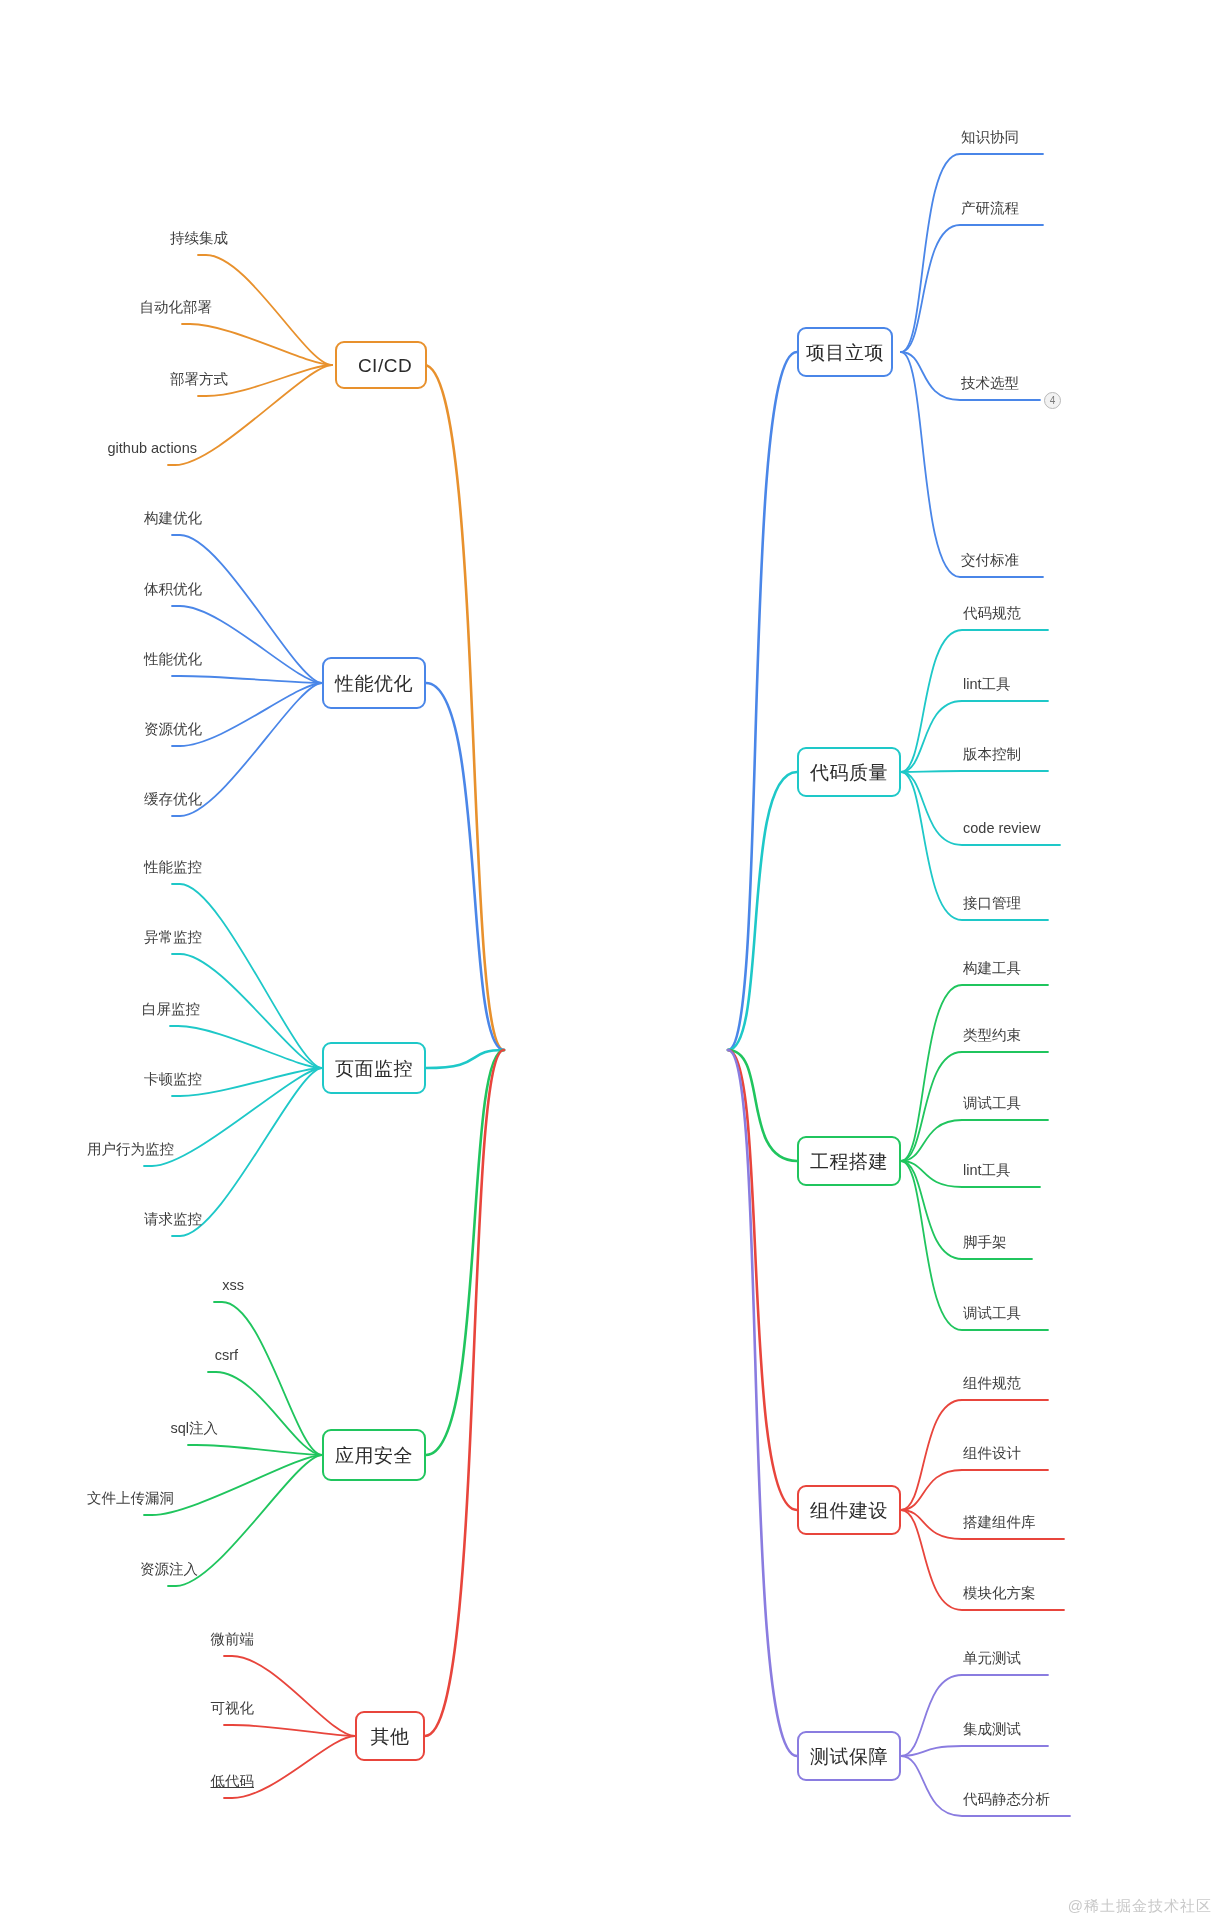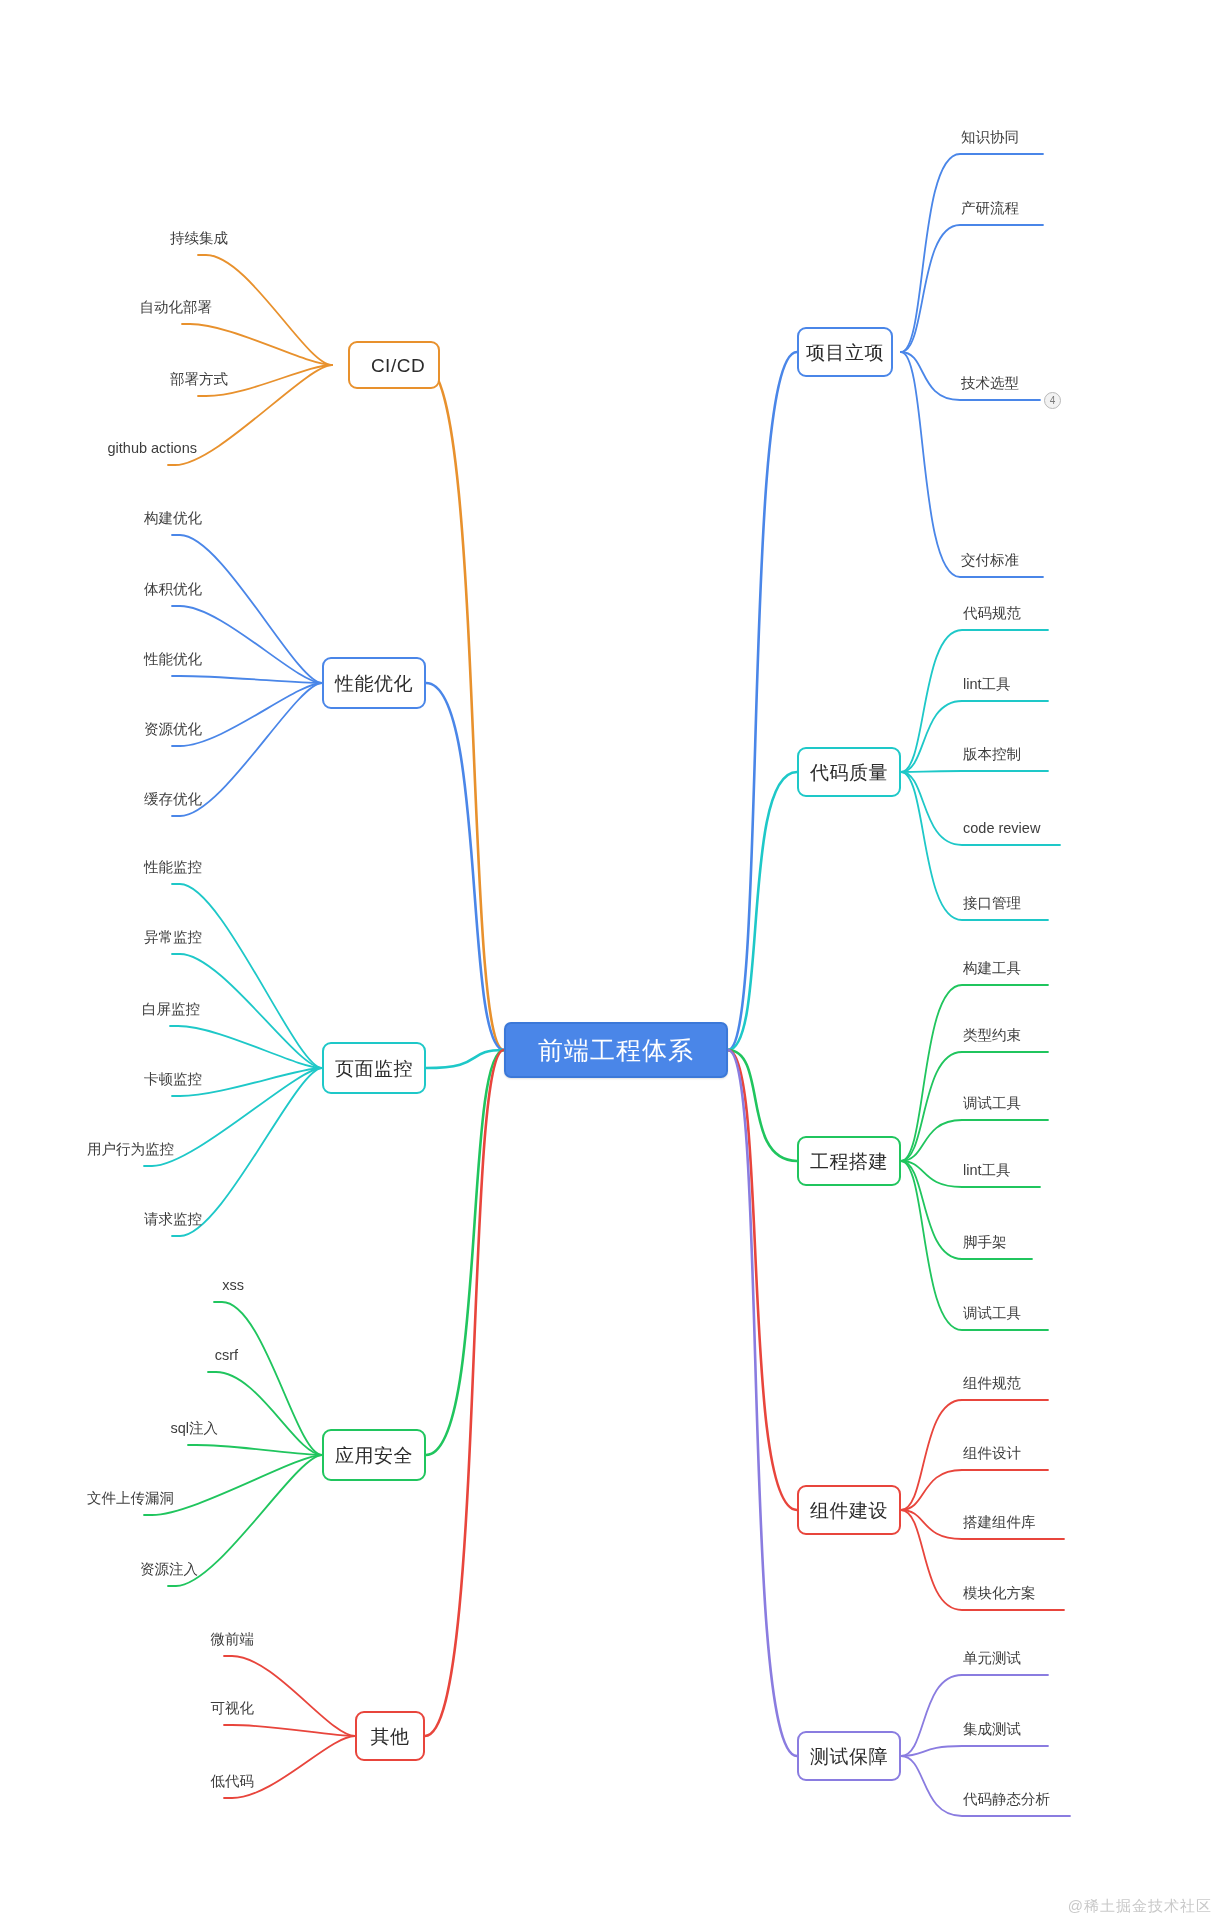--- a/index.html
+++ b/index.html
@@ -140,23 +140,20 @@
       <path d="M 322 1455 C 296 1455 258 1372 216 1372 L 208 1372" fill="none" stroke="#20c55e" stroke-width="1.8" stroke-linecap="round"></path>
       <path d="M 322 1455 C 296 1455 238 1445 196 1445 L 188 1445" fill="none" stroke="#20c55e" stroke-width="1.8" stroke-linecap="round"></path>
       <path d="M 322 1455 C 296 1455 194 1515 152 1515 L 144 1515" fill="none" stroke="#20c55e" stroke-width="1.8" stroke-linecap="round"></path>
       <path d="M 322 1455 C 296 1455 218 1586 176 1586 L 168 1586" fill="none" stroke="#20c55e" stroke-width="1.8" stroke-linecap="round"></path>
       <path d="M 504 1050 C 464 1050 485.55 1736 425 1736" fill="none" stroke="#e8453c" stroke-width="2.6" stroke-linecap="round"></path>
       <path d="M 355 1736 C 329 1736 274 1656 232 1656 L 224 1656" fill="none" stroke="#e8453c" stroke-width="1.8" stroke-linecap="round"></path>
       <path d="M 355 1736 C 329 1736 274 1725 232 1725 L 224 1725" fill="none" stroke="#e8453c" stroke-width="1.8" stroke-linecap="round"></path>
       <path d="M 355 1736 C 329 1736 274 1798 232 1798 L 224 1798" fill="none" stroke="#e8453c" stroke-width="1.8" stroke-linecap="round"></path>
     </svg>
 
-  <div class="node root" id="root-node" style="left: 504px; top: 1022px; width: 224px; height: 56px; background: rgb(74, 134, 232); border-color: rgb(59, 120, 216); color: rgb(255, 255, 255);">
-    <span>前端工程体系</span>
-  </div>
 
   <div id="nodes-layer">
       <div class="node branch" style="left: 797px; top: 327px; width: 96px; height: 50px; border-color: rgb(74, 134, 232);">
         <span>项目立项</span>
       </div>
       <div class="leaf right" style="top: 130px; left: 961px;">知识协同</div>
       <div class="leaf right" style="top: 201px; left: 961px;">产研流程</div>
       <div class="leaf right" style="top: 376px; left: 961px;">技术选型</div>
       <div class="badge" style="left: 1044px; top: 392px;">4</div>
       <div class="leaf right" style="top: 553px; left: 961px;">交付标准</div>
@@ -183,21 +180,21 @@
       <div class="leaf right" style="top: 1376px; left: 963px;">组件规范</div>
       <div class="leaf right" style="top: 1446px; left: 963px;">组件设计</div>
       <div class="leaf right" style="top: 1515px; left: 963px;">搭建组件库</div>
       <div class="leaf right" style="top: 1586px; left: 963px;">模块化方案</div>
       <div class="node branch" style="left: 797px; top: 1731px; width: 104px; height: 50px; border-color: rgb(138, 124, 224);">
         <span>测试保障</span>
       </div>
       <div class="leaf right" style="top: 1651px; left: 963px;">单元测试</div>
       <div class="leaf right" style="top: 1722px; left: 963px;">集成测试</div>
       <div class="leaf right" style="top: 1792px; left: 963px;">代码静态分析</div>
-      <div class="node branch" style="left: 348px; top: 341px; width: 92px; height: 48px; border-color: rgb(232, 145, 45); padding-left: 8px;">
+      <div class="node branch" style="left: 335px; top: 341px; width: 92px; height: 48px; border-color: rgb(232, 145, 45); padding-left: 8px;">
         <span>CI/CD</span>
       </div>
       <div class="leaf left" style="top: 231px; right: 1002px; text-align: right;">持续集成</div>
       <div class="leaf left" style="top: 300px; right: 1018px; text-align: right;">自动化部署</div>
       <div class="leaf left" style="top: 372px; right: 1002px; text-align: right;">部署方式</div>
       <div class="leaf left" style="top: 441px; right: 1033px; text-align: right;">github actions</div>
       <div class="node branch" style="left: 322px; top: 657px; width: 104px; height: 52px; border-color: rgb(74, 134, 232);">
         <span>性能优化</span>
       </div>
       <div class="leaf left" style="top: 511px; right: 1028px; text-align: right;">构建优化</div>
@@ -220,17 +217,17 @@
       <div class="leaf left" style="top: 1278px; right: 986px; text-align: right;">xss</div>
       <div class="leaf left" style="top: 1348px; right: 992px; text-align: right;">csrf</div>
       <div class="leaf left" style="top: 1421px; right: 1012px; text-align: right;">sql注入</div>
       <div class="leaf left" style="top: 1491px; right: 1056px; text-align: right;">文件上传漏洞</div>
       <div class="leaf left" style="top: 1562px; right: 1032px; text-align: right;">资源注入</div>
       <div class="node branch" style="left: 355px; top: 1711px; width: 70px; height: 50px; border-color: rgb(232, 69, 60);">
         <span>其他</span>
       </div>
       <div class="leaf left" style="top: 1632px; right: 976px; text-align: right;">微前端</div>
       <div class="leaf left" style="top: 1701px; right: 976px; text-align: right;">可视化</div>
-      <div class="leaf left" style="top: 1774px; right: 976px; text-align: right;">低代码</div>
+      <div class="leaf left" style="top: 1774px; right: 976px; text-align: right; text-decoration: underline;">低代码</div>
     </div>
 
   <div class="watermark">@稀土掘金技术社区</div>
 </div>
 
 </body></html>

